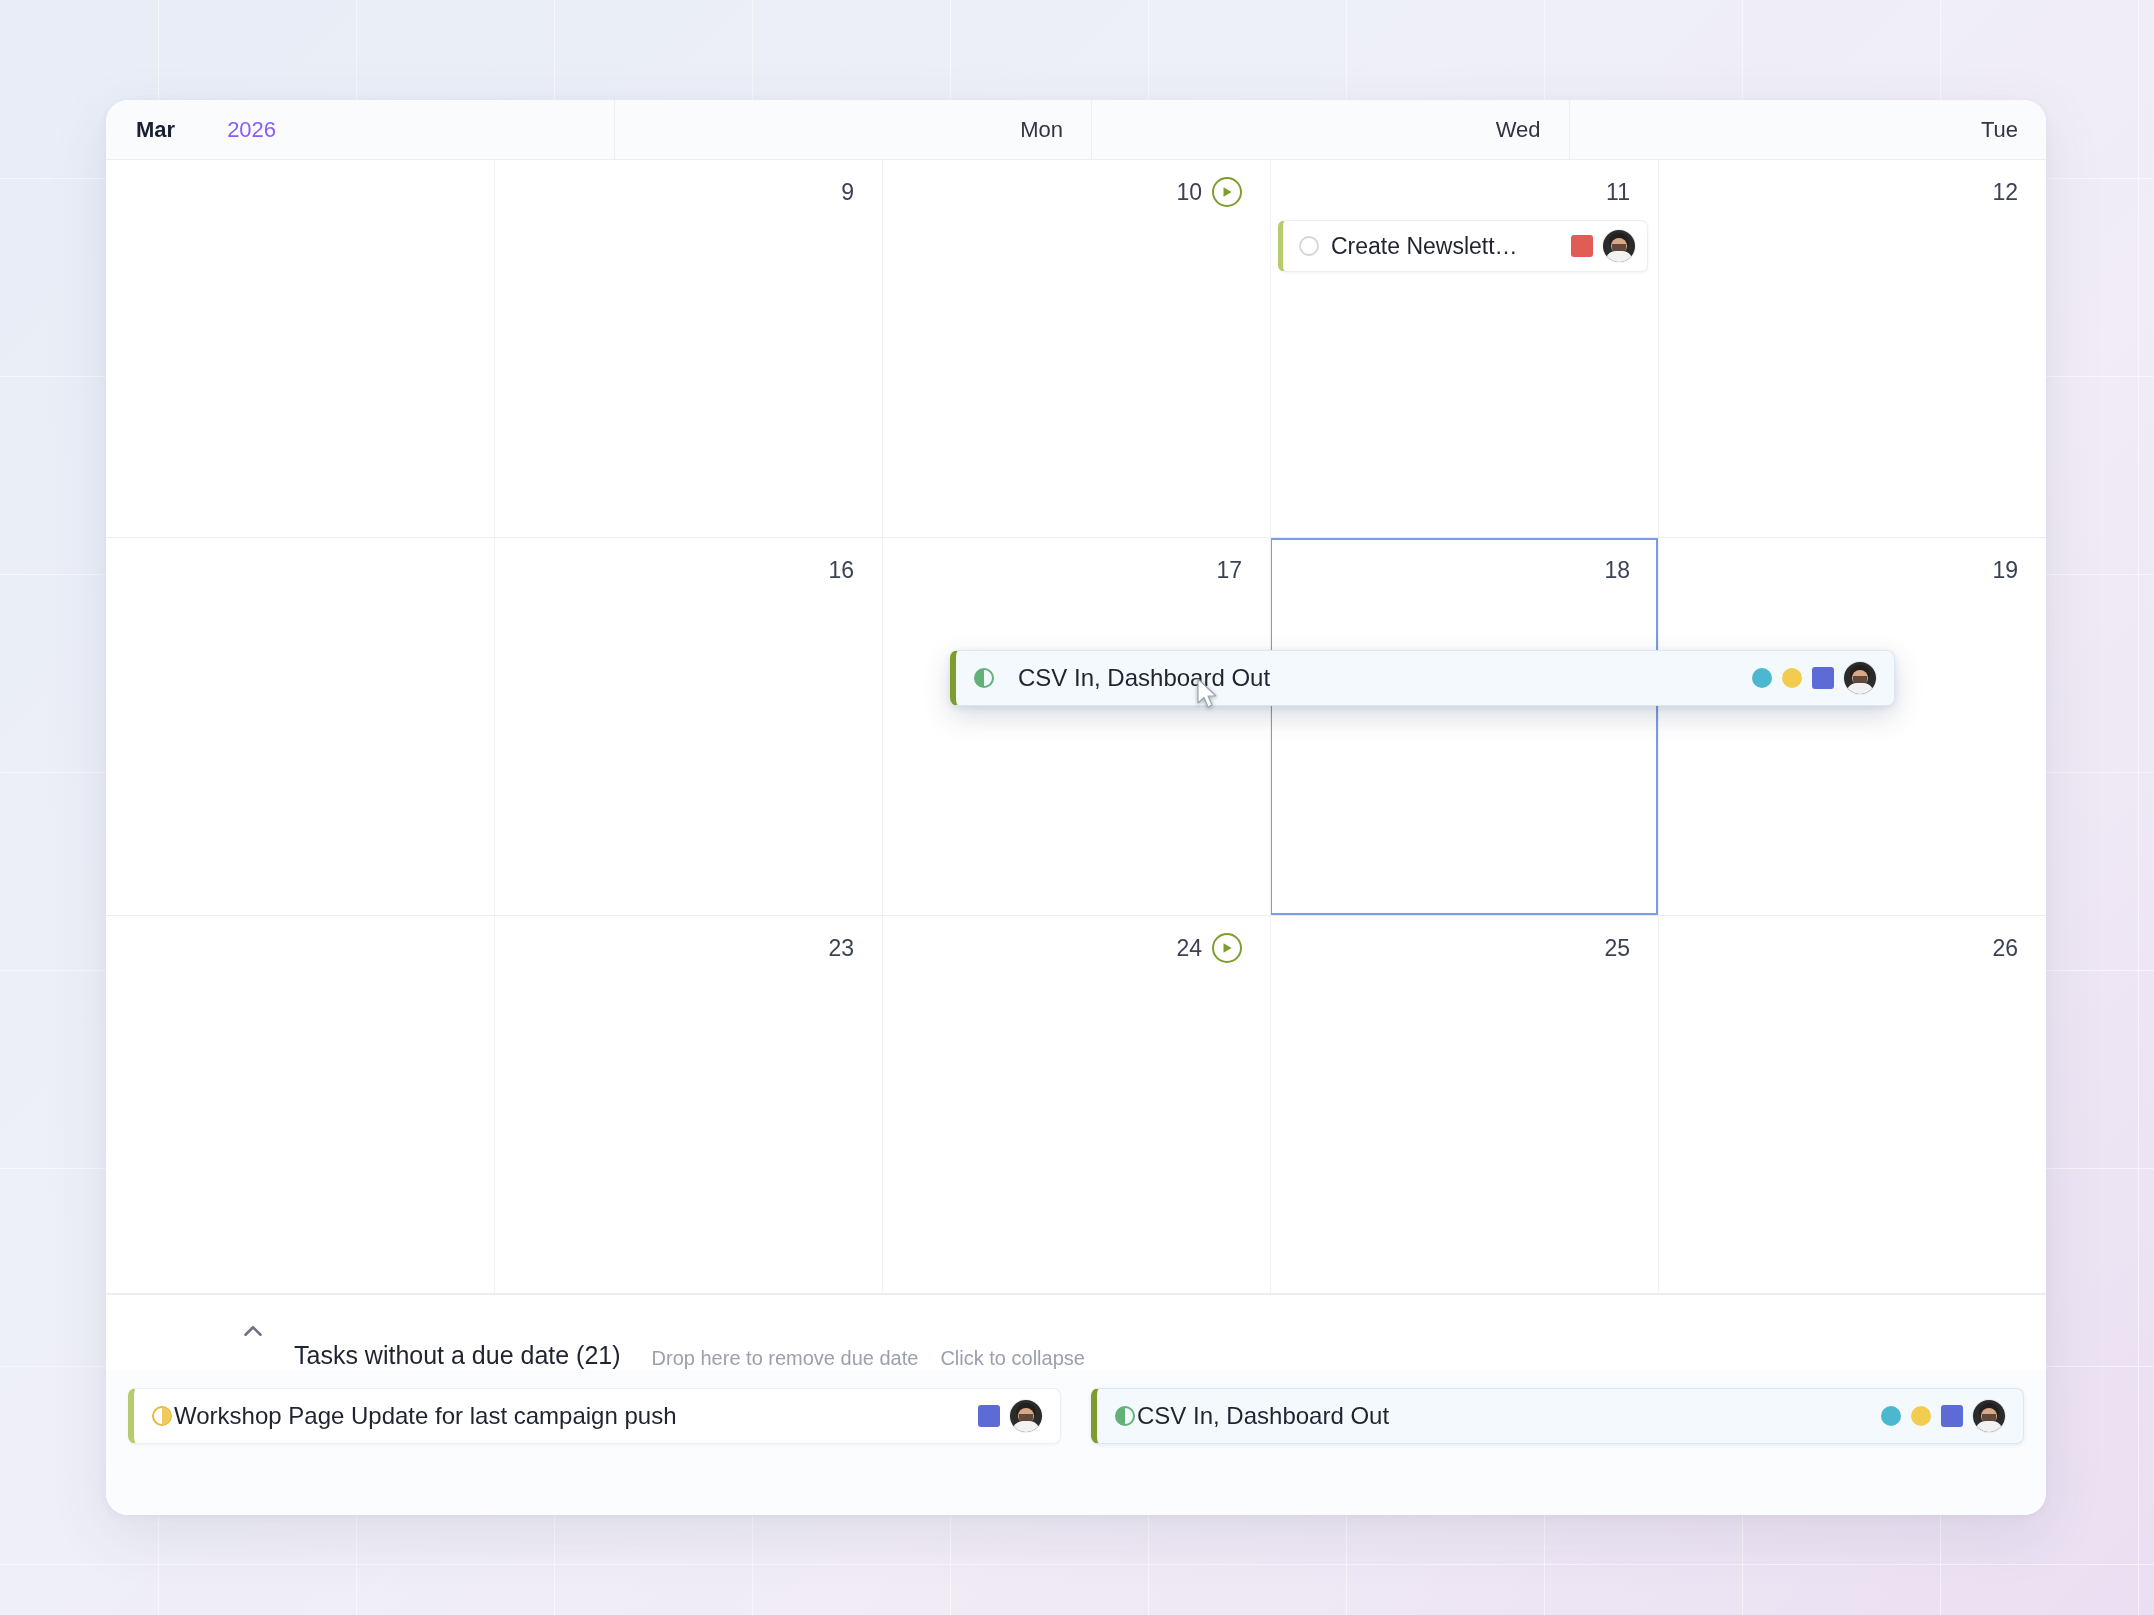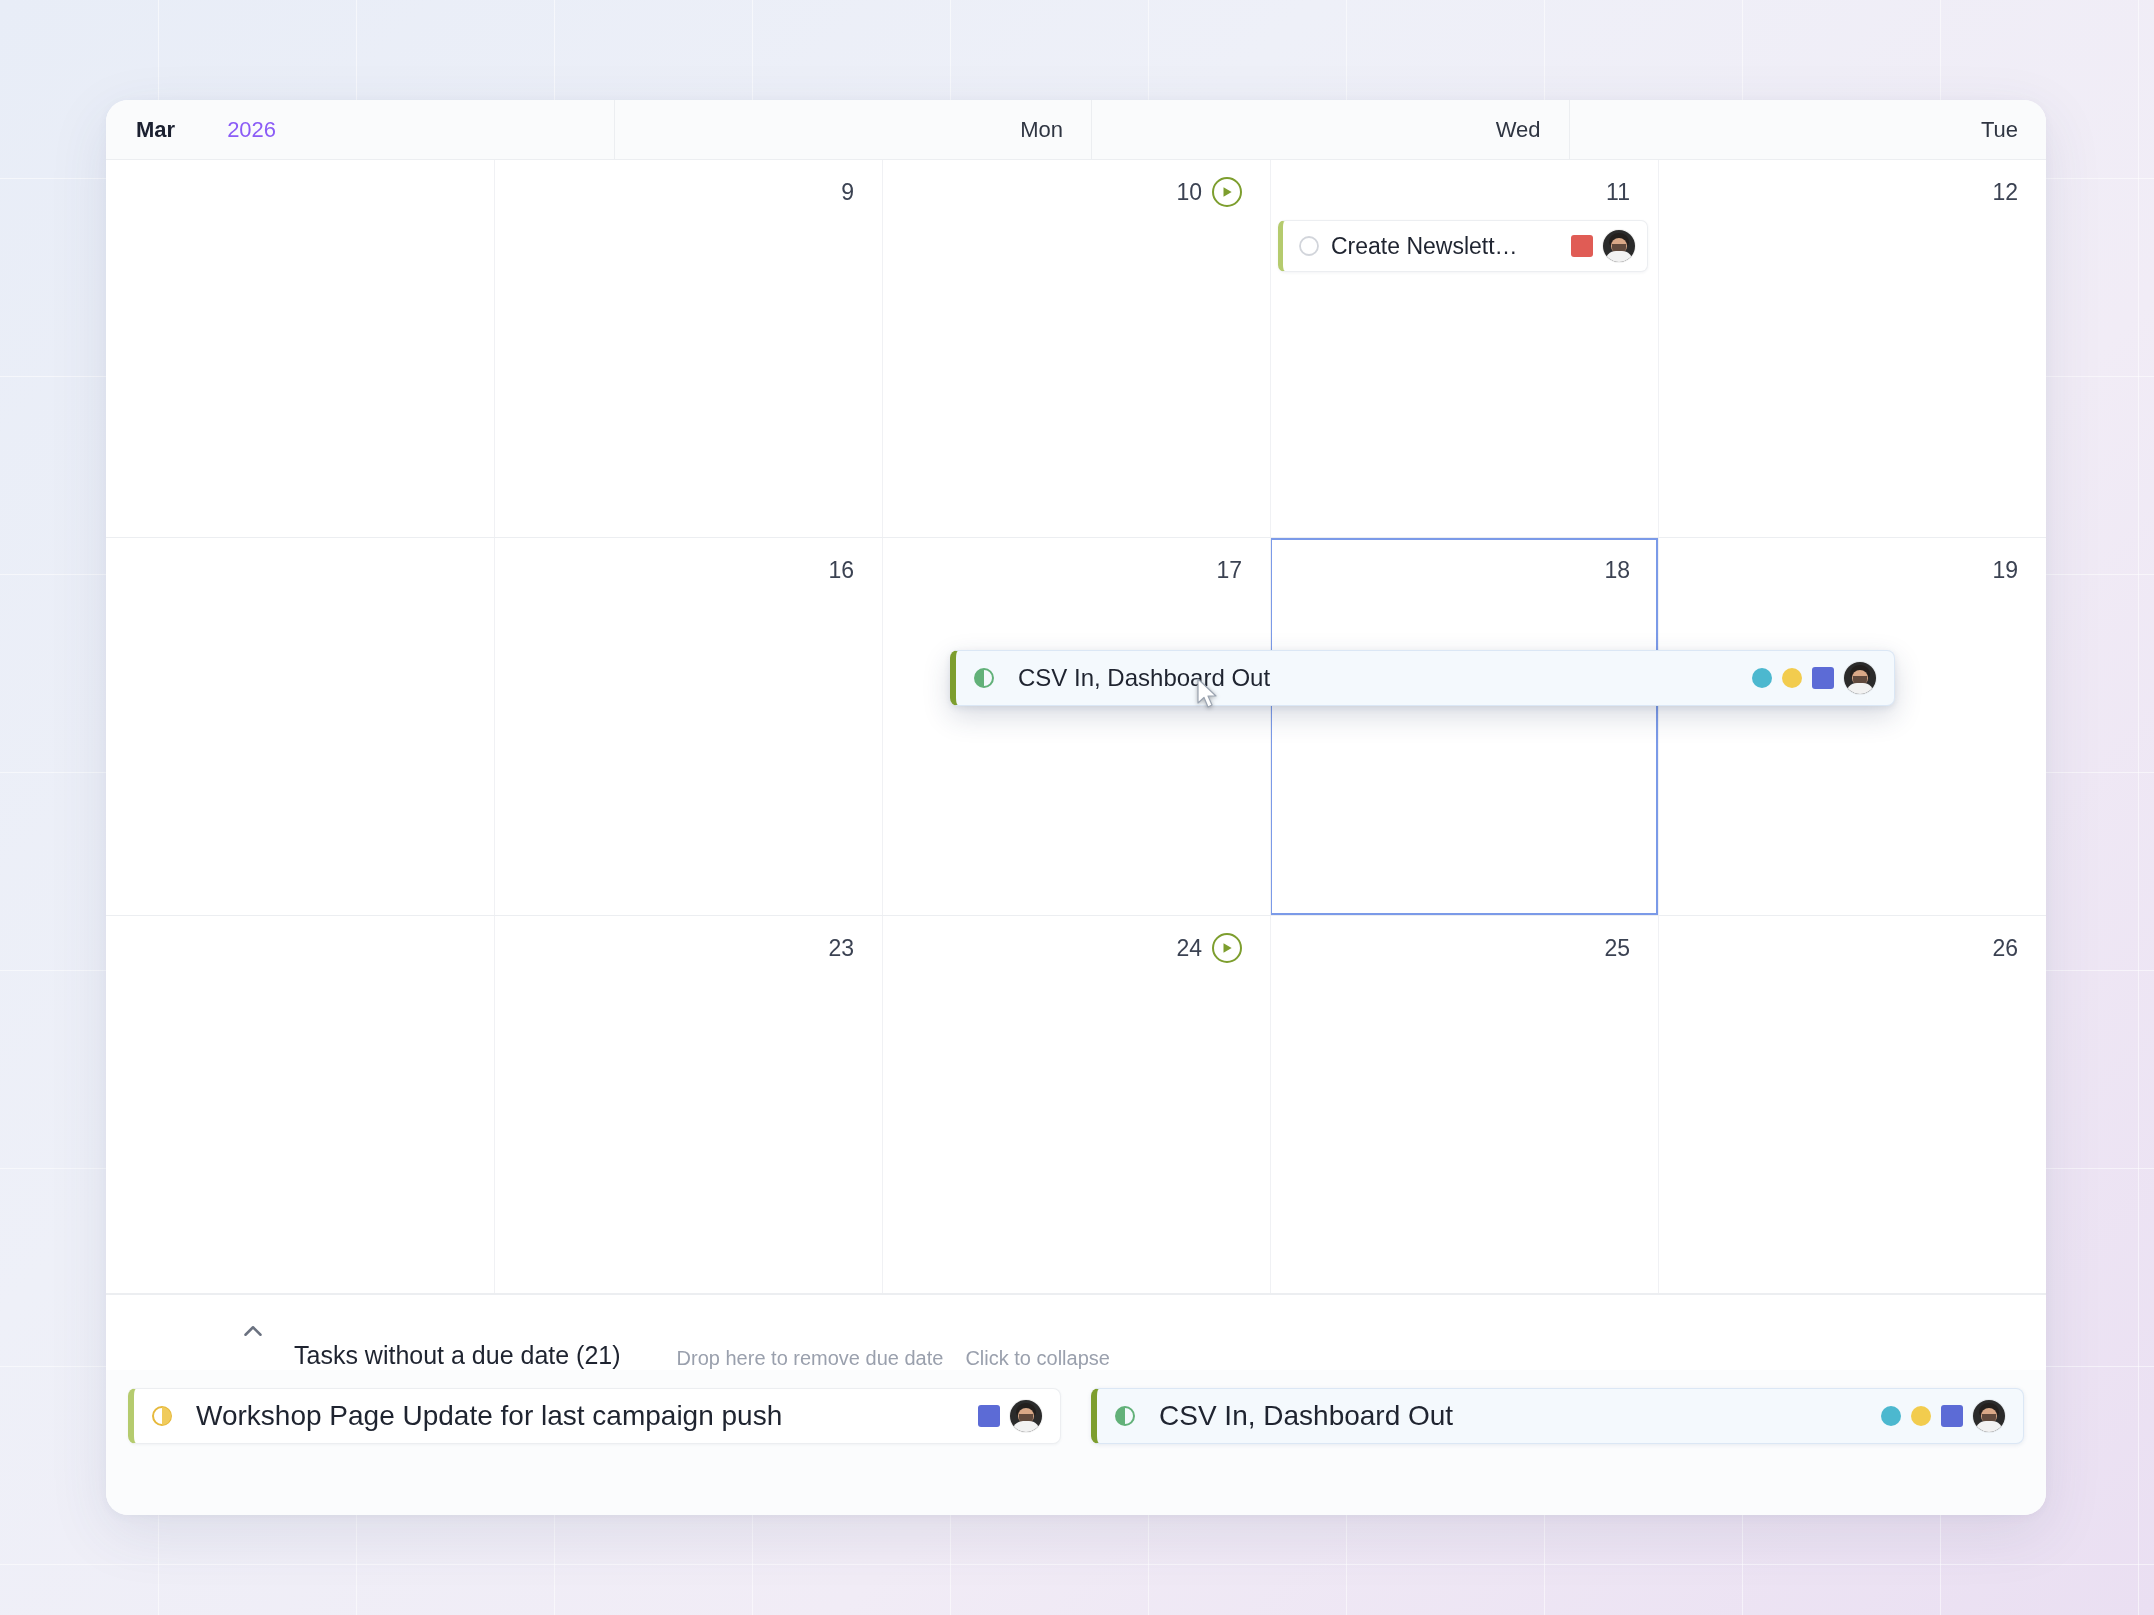--- a/index.html
+++ b/index.html
@@ -225,21 +225,21 @@
     transform: translateY(-50%);
   }
   .nodue-title {
     font-size: 25px;
     color: #1f2430;
     margin-left: 60px;
   }
   .nodue-hint {
     font-size: 20px;
     color: #9aa0ad;
-    margin-left: 56px;
+    margin-left: 31px;
   }
   .nodue-hint + .nodue-hint { margin-left: 22px; }
 
   
   .task-grid {
     display: grid;
     grid-template-columns: 1fr 1fr;
     column-gap: 30px;
     row-gap: 16px;
     padding: 18px 22px 0 22px;
@@ -257,23 +257,22 @@
     padding: 0 18px 0 16px;
     box-shadow: 0 1px 3px rgba(40,50,80,0.05);
   }
   .task-row.selected {
     background: #f4f9fd;
     border-color: #dbe7f5;
     border-left-color: #7d9e2e;
     box-shadow: 0 1px 4px rgba(40,70,120,0.10);
   }
   .task-row .title {
-    font-size: 28px;
+    font-size: 24px;
     color: #1f2430;
-    margin-left: 22px;
     flex: 1 1 auto;
     white-space: nowrap;
     overflow: hidden;
   }
 </style>
 </head>
 <body>
 
 <div class="bg-grid"></div>
 

